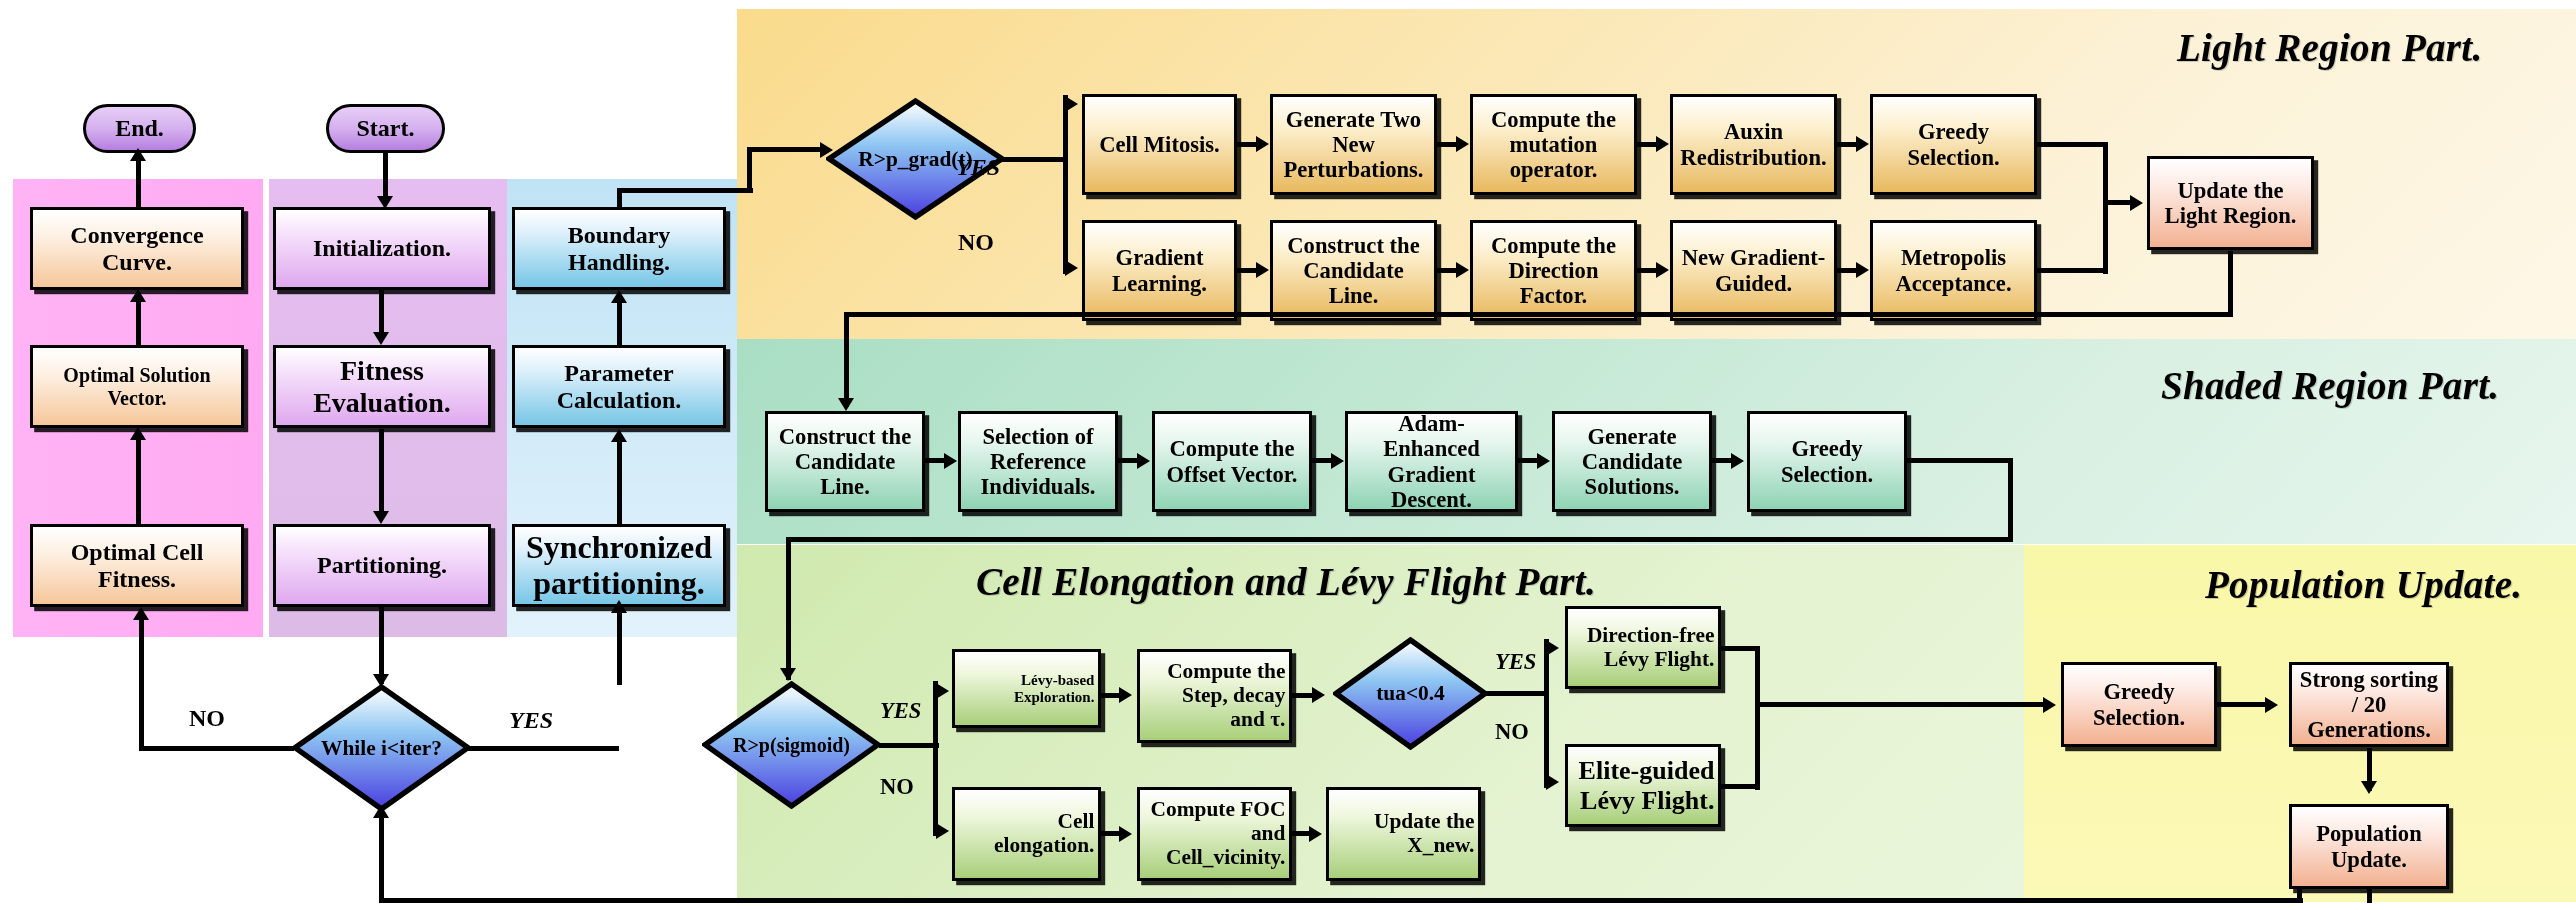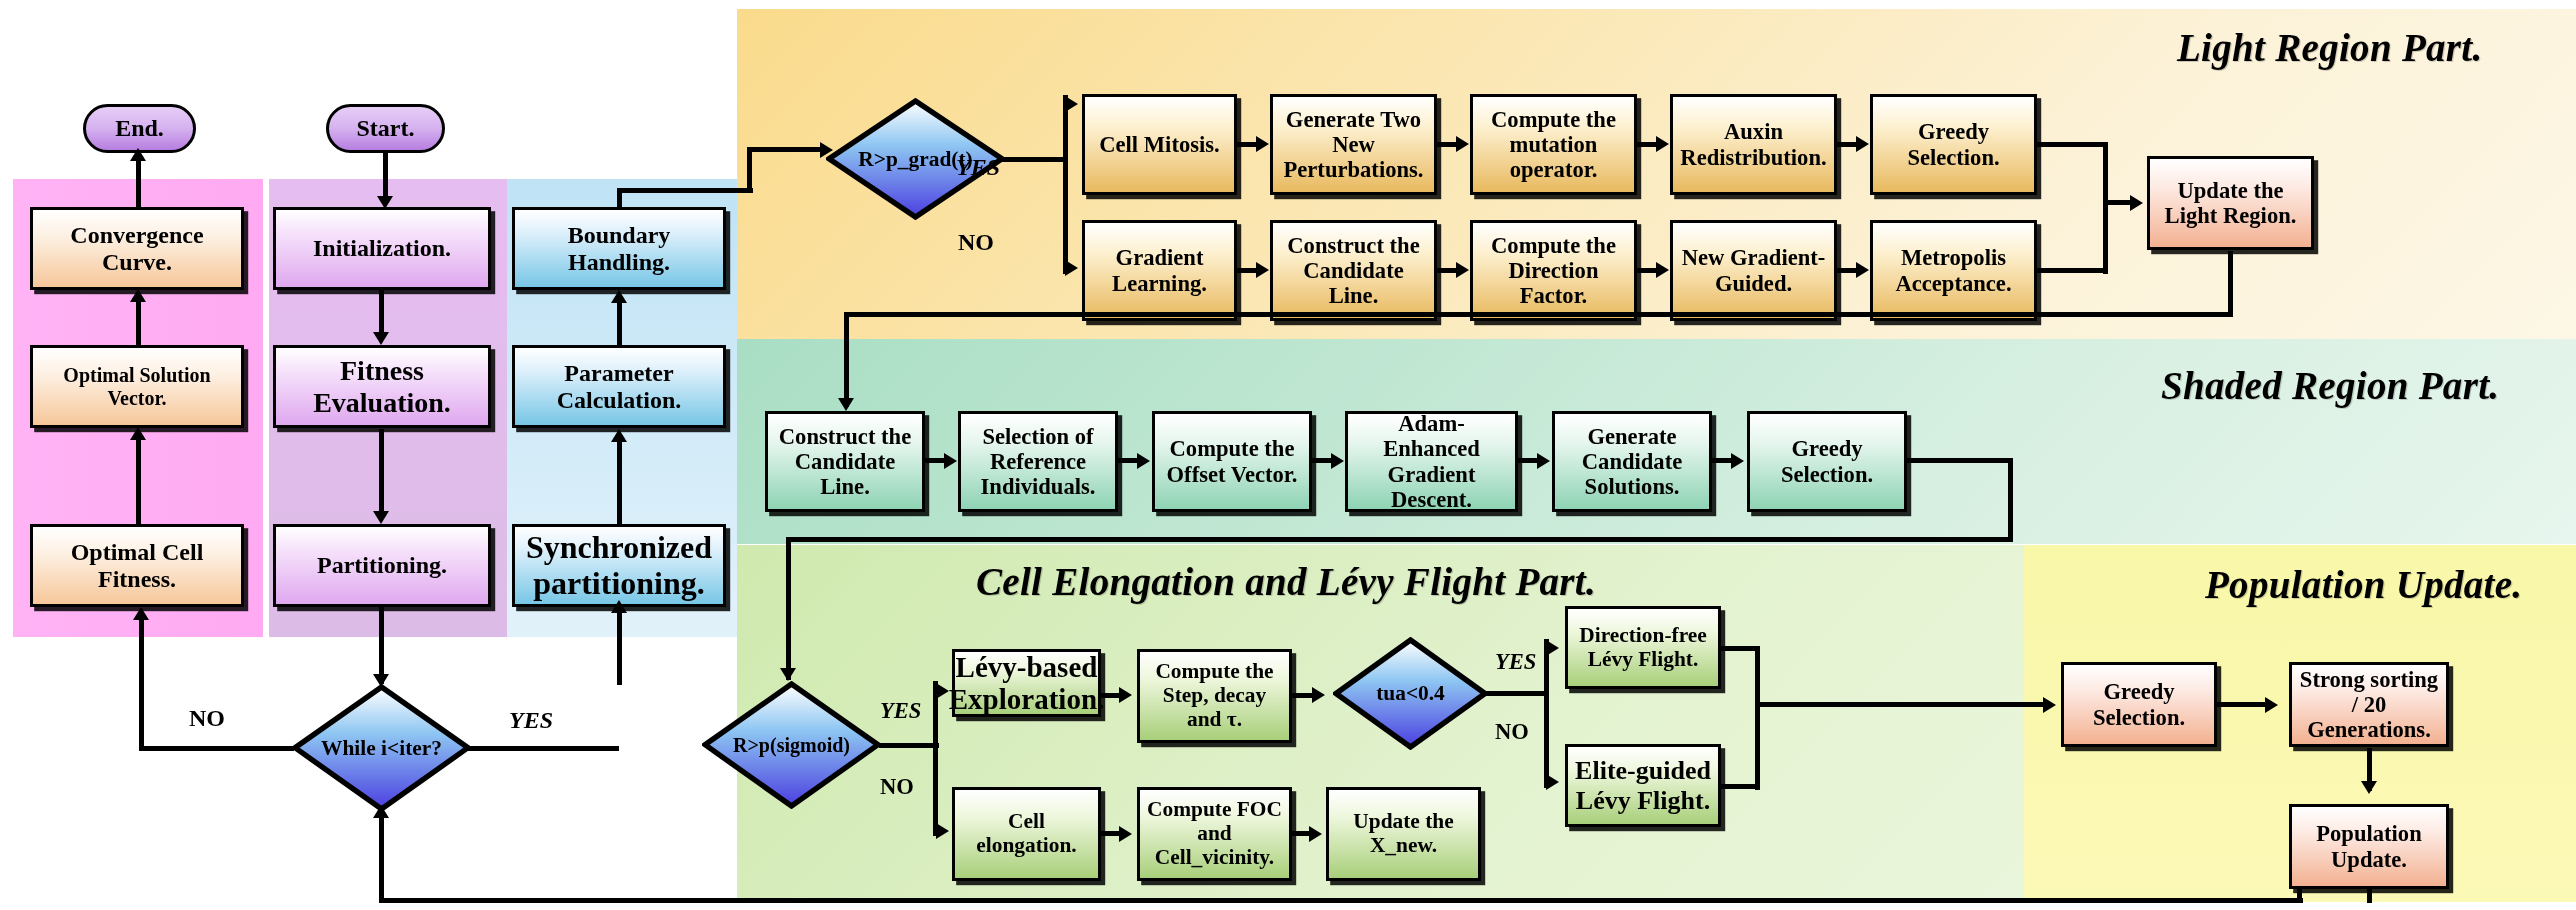--- a/index.html
+++ b/index.html
@@ -43,21 +43,21 @@
     color: #000;
     line-height: 1.12;
     padding: 1.2px 3.6px;
     box-shadow: 4.2px 4.2px 0 rgba(0,0,0,0.85);
   }
   .n-orange { background: linear-gradient(180deg,#ffffff 0%,#fdf0e2 35%,#f6c79a 100%); }
   .n-purple { background: linear-gradient(180deg,#ffffff 0%,#f6e2fb 30%,#dfa8ef 100%); }
   .n-blue   { background: linear-gradient(180deg,#ffffff 0%,#ddf0fb 30%,#77c6e6 100%); }
   .n-gold   { background: linear-gradient(180deg,#ffffff 0%,#fdf0cf 32%,#e8b95f 100%); }
   .n-teal   { background: linear-gradient(180deg,#ffffff 0%,#e6f6ee 30%,#8ed3b4 100%); }
-  .n-lgreen { background: linear-gradient(180deg,#ffffff 0%,#eef7dd 30%,#a8cf7a 100%); }
+  .n-lgreen { background: linear-gradient(180deg,#ffffff 0%,#eef7dd 30%,#a8cf7a 100%); text-align: right; }
   .n-peach  { background: linear-gradient(180deg,#ffffff 0%,#fdeae3 32%,#f3b191 100%); }
 
   .terminator {
     position: absolute;
     border: 3px solid #000;
     border-radius: 595px;
     background: linear-gradient(180deg,#e7cdf6 0%,#d5b1ef 50%,#b77fe0 100%);
     display: flex; align-items: center; justify-content: center;
     font-weight: bold; color: #000;
   }
@@ -287,21 +287,21 @@
     <div class="dm-label" style="font-size:20px;">R&gt;p(sigmoid)</div>
   </div>
 
   <div class="ln" style="left:879px; top:743px; width:60px; height:5.4px;"></div>
   <div class="ln" style="left:933px; top:681px; width:5.4px; height:155px;"></div>
   <div class="arw arw-r" style="left:936px; top:683px;"></div>
   <div class="arw arw-r" style="left:936px; top:823px;"></div>
   <div class="elabel" style="left:880px; top:698px; font-size:22.6px;">YES</div>
   <div class="elabel plain" style="left:880px; top:774px; font-size:22.6px;">NO</div>
 
-  <div class="node n-lgreen" style="left:952px; top:649px; width:149px; height:68px; font-size:29px;">Lévy-based Exploration.</div>
+  <div class="node n-lgreen" style="left:952px; top:649px; width:149px; height:79px; font-size:15px;">Lévy-based Exploration.</div>
   <div class="node n-lgreen" style="left:1137px; top:649px; width:155px; height:94px; font-size:21.4px;">Compute the Step, decay and τ.</div>
   <div class="ln" style="left:1101px; top:693px; width:21.4px; height:5.4px;"></div>
   <div class="arw arw-r" style="left:1119px; top:687px;"></div>
 
   <div class="node n-lgreen" style="left:952px; top:787px; width:149px; height:94px; font-size:21.4px;">Cell elongation.</div>
   <div class="node n-lgreen" style="left:1137px; top:787px; width:155px; height:94px; font-size:21.4px;">Compute FOC and Cell_vicinity.</div>
   <div class="node n-lgreen" style="left:1326px; top:787px; width:155px; height:94px; font-size:21.4px;">Update the X_new.</div>
   <div class="ln" style="left:1101px; top:831px; width:21.4px; height:5.4px;"></div>
   <div class="arw arw-r" style="left:1119px; top:826px;"></div>
   <div class="ln" style="left:1292px; top:831px; width:21.4px; height:5.4px;"></div>

